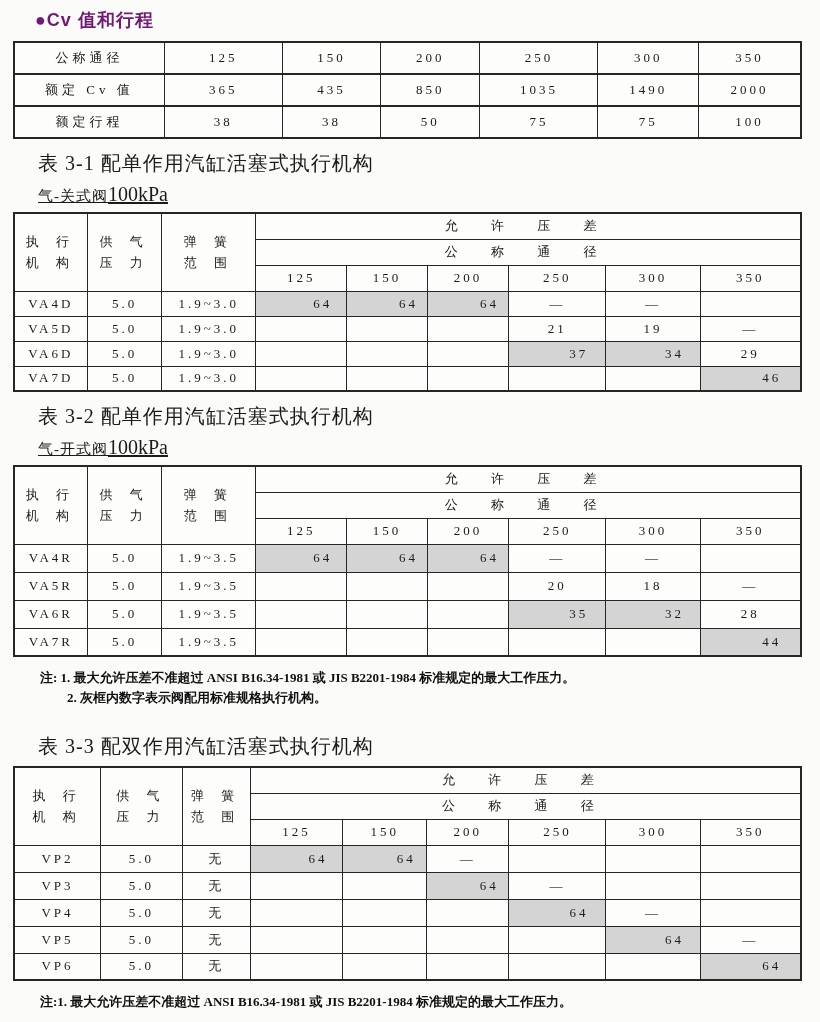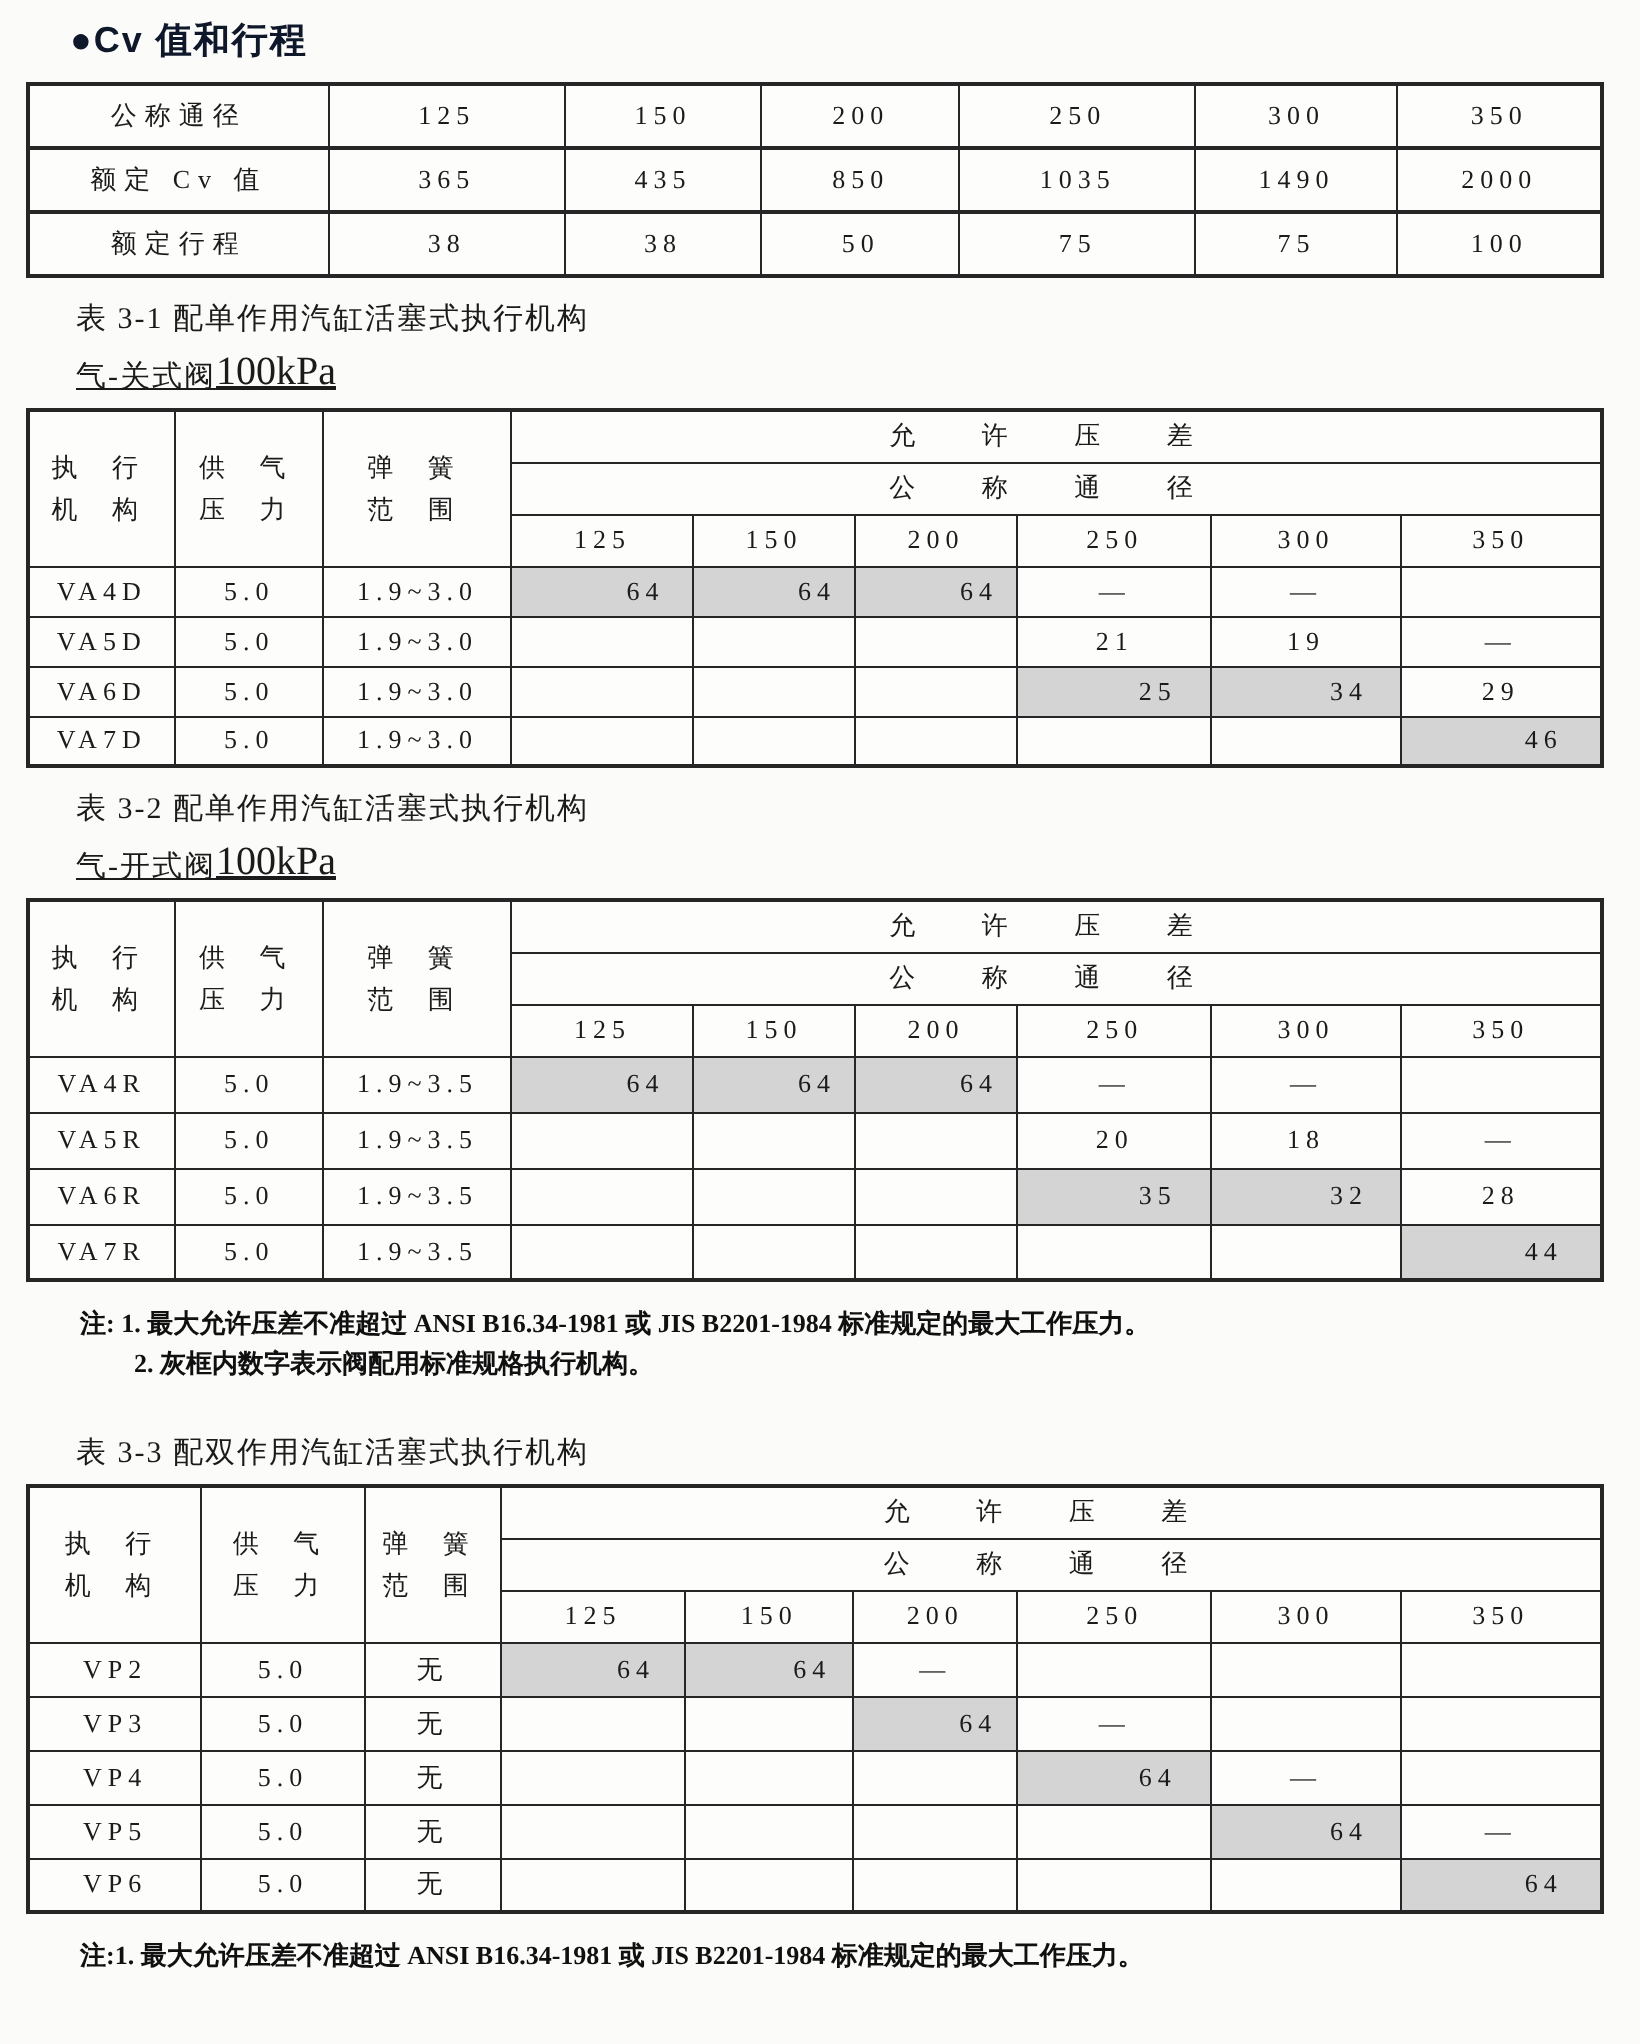--- a/index.html
+++ b/index.html
@@ -8,26 +8,26 @@
     background:#fbfbf9;color:#1b1b1b;
     font-family:"Liberation Serif","DejaVu Serif",serif;
     position:relative;
   }
   .doc{padding:8px 18px 0 13px;}
 
   
   .sec-title{
     font-family:"Liberation Sans","DejaVu Sans",sans-serif;
     font-weight:bold;font-size:18px;letter-spacing:1px;
-    margin:0 0 9px 22px;color:#0f172a;
+    margin:0 0 9px 22px;color:#701a75;
   }
   .sec-title.t2{margin-top:14px;margin-bottom:4px;}
 
   
-  .caption{font-size:15px;margin:11px 0 0 25px;letter-spacing:1px;}
+  .caption{font-size:20px;margin:11px 0 0 25px;letter-spacing:1px;}
   .subrow{
     display:flex;justify-content:flex-start;align-items:flex-end;
     margin:6px 0 6px 0;
     text-decoration:underline;
   }
   .subcap{font-size:15px;margin-left:25px;letter-spacing:1px;}
   .unit{font-size:20px;margin-right:0;}
 
   
   table{border-collapse:collapse;width:100%;table-layout:fixed;background:#fdfdfc;}
@@ -185,21 +185,21 @@
               <td class="num">19</td>
               <td class="num">—</td>
             </tr>
             <tr>
               <td class="num">VA6D</td>
               <td class="num">5.0</td>
               <td class="num">1.9~3.0</td>
               <td class="num"></td>
               <td class="num"></td>
               <td class="num"></td>
-              <td class="num gray">25</td>
+              <td class="num gray">37</td>
               <td class="num gray">34</td>
               <td class="num">29</td>
             </tr>
             <tr>
               <td class="num">VA7D</td>
               <td class="num">5.0</td>
               <td class="num">1.9~3.0</td>
               <td class="num"></td>
               <td class="num"></td>
               <td class="num"></td>

